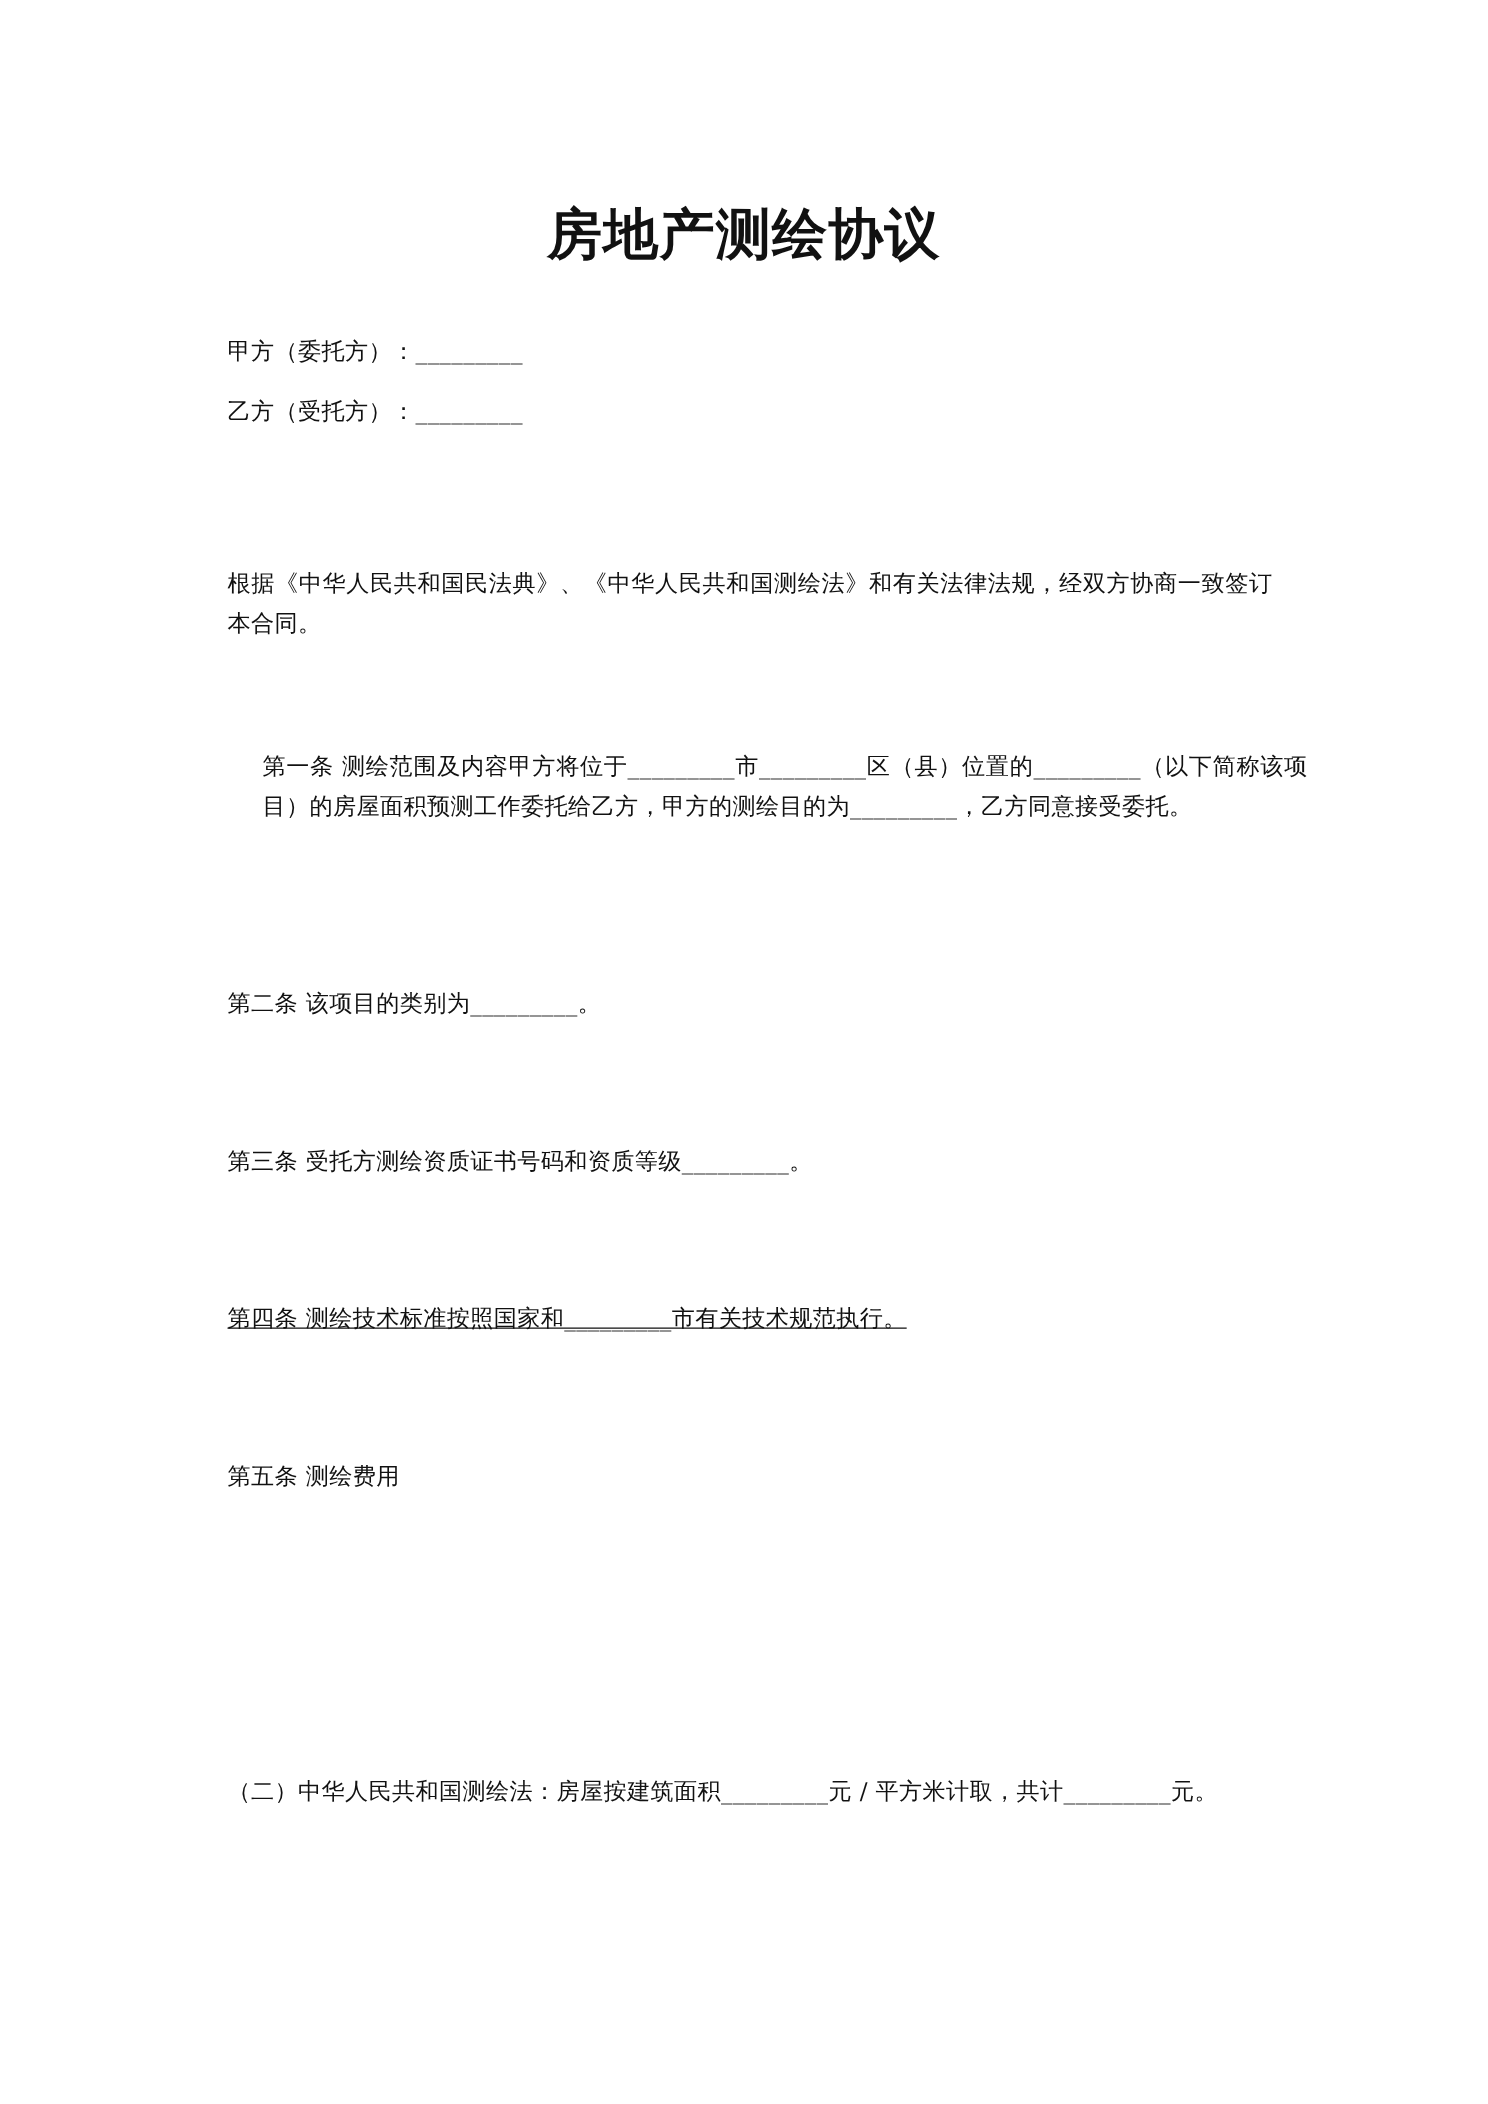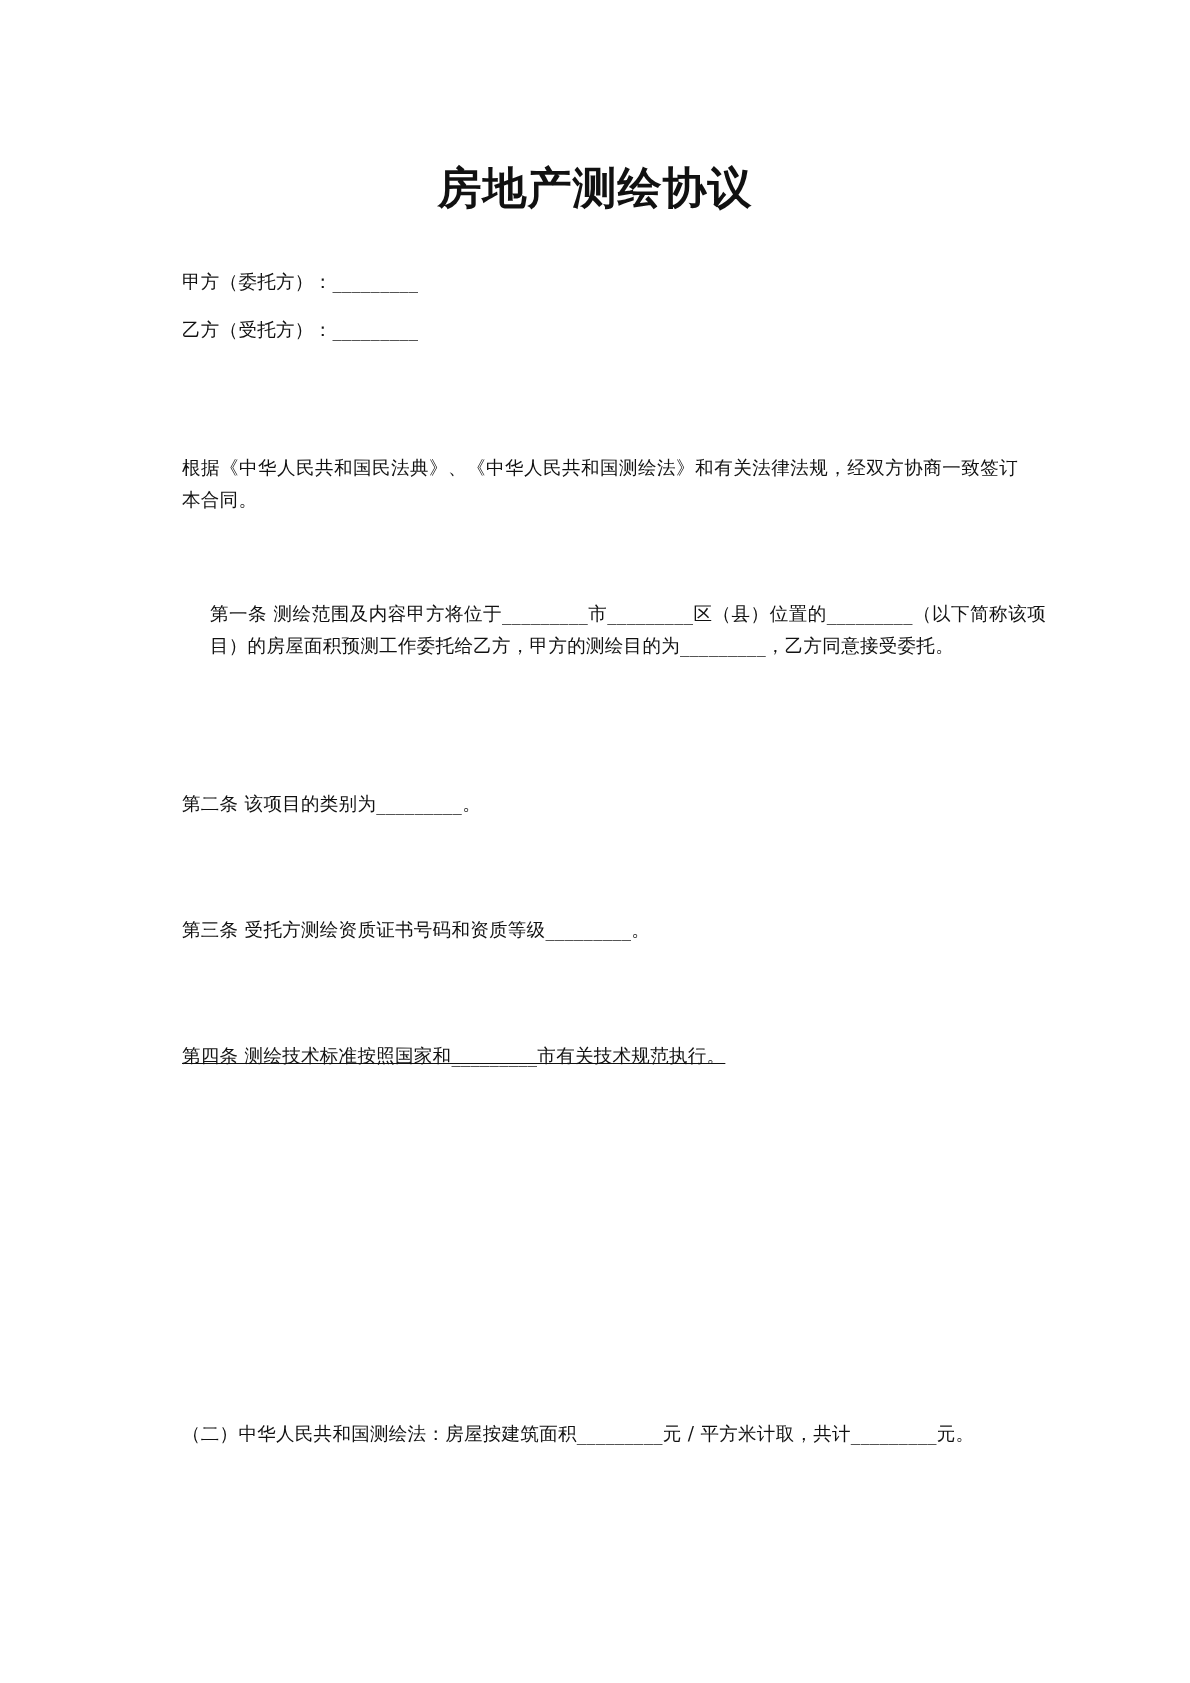--- a/index.html
+++ b/index.html
@@ -19,14 +19,15 @@
 
   <div class="para" style="top:222px;margin-top:44px;">甲方（委托方）：_________</div>
   <div class="para" style="top:314px;">乙方（受托方）：_________</div>
 
   <div class="para" style="top:452px;">根据《中华人民共和国民法典》、《中华人民共和国测绘法》和有关法律法规，经双方协商一致签订本合同。</div>
 
   <div class="para" style="top:598px;margin-left:28px;">第一条  测绘范围及内容甲方将位于_________市_________区（县）位置的_________（以下简称该项目）的房屋面积预测工作委托给乙方，甲方的测绘目的为_________，乙方同意接受委托。</div>
   <div class="para" style="top:788px;">第二条  该项目的类别为_________。</div>
   <div class="para" style="top:914px;">第三条  受托方测绘资质证书号码和资质等级_________。</div>
   <div class="para" style="top:1040px;text-decoration:underline;">第四条  测绘技术标准按照国家和_________市有关技术规范执行。</div>
+  <div class="para" style="top:1166px;">第五条  测绘费用</div>
   <div class="para" style="top:1418px;">（二）中华人民共和国测绘法：房屋按建筑面积_________元 / 平方米计取，共计_________元。</div>
 </div>
 
 </body></html>

